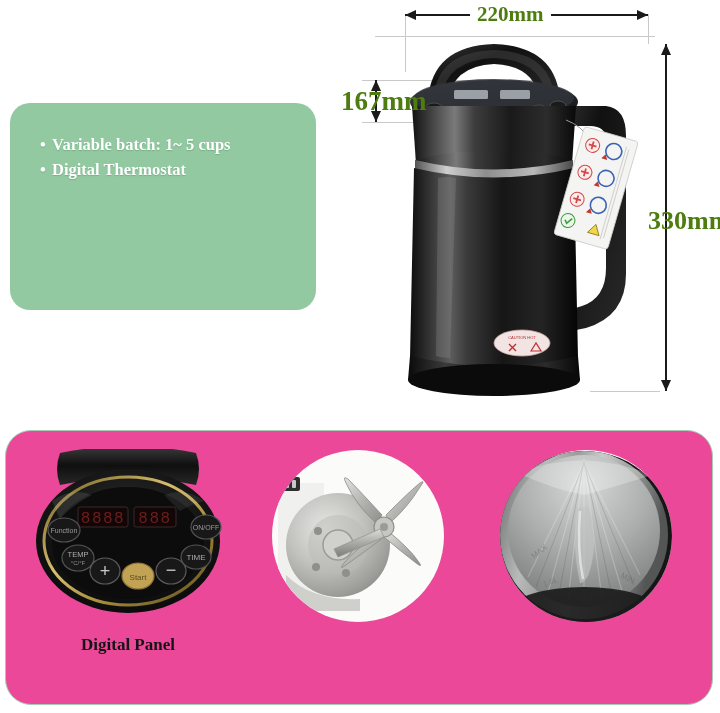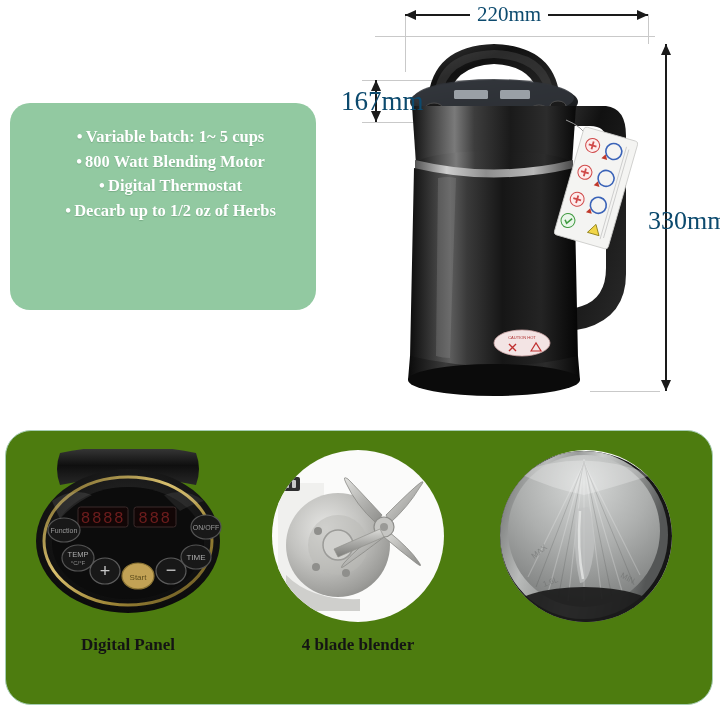--- a/index.html
+++ b/index.html
@@ -29,23 +29,22 @@
     top: 103px;
     width: 306px;
     height: 207px;
     background: #92c9a1;
     border-radius: 20px;
     box-sizing: border-box;
     padding: 22px 10px 10px 22px;
   }
   .feature-list {
     list-style: none;
-    margin: 0;
+    margin: 8px;
     padding: 0;
-    text-align: center;
   }
   .feature-list li {
     color: #ffffff;
     font-family: "Liberation Serif", serif;
     font-weight: bold;
     font-size: 16.5px;
     line-height: 24.6px;
     white-space: nowrap;
     text-shadow: 0 1px 1px rgba(90,140,105,.45);
   }
@@ -118,22 +117,22 @@
     bottom: 0; left: 50%;
     margin-left: -5px;
     border-left: 5px solid transparent;
     border-right: 5px solid transparent;
     border-top: 11px solid #1a1a1a;
   }
 
   .dim-label {
     position: absolute;
     font-family: "Liberation Serif", serif;
-    font-weight: normal;
-    color: #0c4a6e;
+    font-weight: bold;
+    color: #4d7c0f;
     white-space: nowrap;
   }
   #label-width {
     left: 470px; top: 2px;
     font-size: 21px;
     background: #ffffff;
     padding: 0 7px;
   }
   #label-depth {
     left: 341px; top: 86px;
@@ -147,21 +146,21 @@
   
   #bottom-card {
     position: absolute;
     left: 5px;
     top: 430px;
     width: 708px;
     height: 275px;
     border: 1.6px solid #a6cdb3;
     border-radius: 26px;
     box-sizing: border-box;
-    background: #4d7c0f;
+    background: #ec4899;
   }
   .feature-cell {
     position: absolute;
     top: 14px;
     width: 232px;
     height: 248px;
   }
   #cell-panel  { left: 6px; }
   #cell-blade  { left: 236px; }
   #cell-liner  { left: 464px; }
@@ -188,23 +187,21 @@
   }
 </style>
 </head>
 <body>
 
 <div id="top-section">
 
   <div id="feature-box">
     <ul class="feature-list">
       <li><span class="bullet">•</span><span>Variable batch: 1~ 5 cups</span></li>
-      <li><span class="bullet">•</span><span>800 Watt Blending Motor</span></li>
       <li><span class="bullet">•</span><span>Digital Thermostat</span></li>
-      <li><span class="bullet">•</span><span>Decarb up to 1/2 oz of Herbs</span></li>
     </ul>
   </div>
 
   <div class="guide v" style="left:405px; top:14px; height:58px;"></div>
   <div class="guide v" style="left:648px; top:14px; height:30px;"></div>
   <div class="guide h" style="left:375px; top:36px; width:280px;"></div>
   <div class="guide h" style="left:362px; top:80px; width:180px;"></div>
   <div class="guide h" style="left:362px; top:122px; width:80px;"></div>
   <div class="guide h" style="left:590px; top:391px; width:70px;"></div>
 
@@ -455,21 +452,20 @@
             <path d="M120 82 Q94 102 84 114 Q78 122 86 116 Q106 102 124 88 Z" fill="url(#bladeG)" stroke="#8a8a87" stroke-width="0.8"></path>
             <path d="M128 82 Q150 100 158 112 Q164 120 156 114 Q138 100 124 88 Z" fill="url(#bladeG)" stroke="#8a8a87" stroke-width="0.8"></path>
             <circle cx="124" cy="78" r="10" fill="#c6c6c3" stroke="#8e8e8b" stroke-width="1.2"></circle>
             <circle cx="124" cy="78" r="4" fill="#9a9a97"></circle>
           </g>
 
           <path d="M74 100 L120 80 L124 88 L78 108 Z" fill="url(#shaftG)" stroke="#90908d" stroke-width="0.7"></path>
         </g>
       </svg>
     </div>
-    <div class="cell-label">4 blade blender</div>
   </div>
 
   <div class="feature-cell" id="cell-liner">
     <div class="thumb">
       <svg width="196" height="174" viewBox="0 0 196 174" xmlns="http://www.w3.org/2000/svg">
         <defs>
           <linearGradient id="steelG" x1="0" y1="0" x2="1" y2="0.25">
             <stop offset="0%" stop-color="#5e605f"></stop>
             <stop offset="12%" stop-color="#8a8c8b"></stop>
             <stop offset="28%" stop-color="#b9bbba"></stop>

